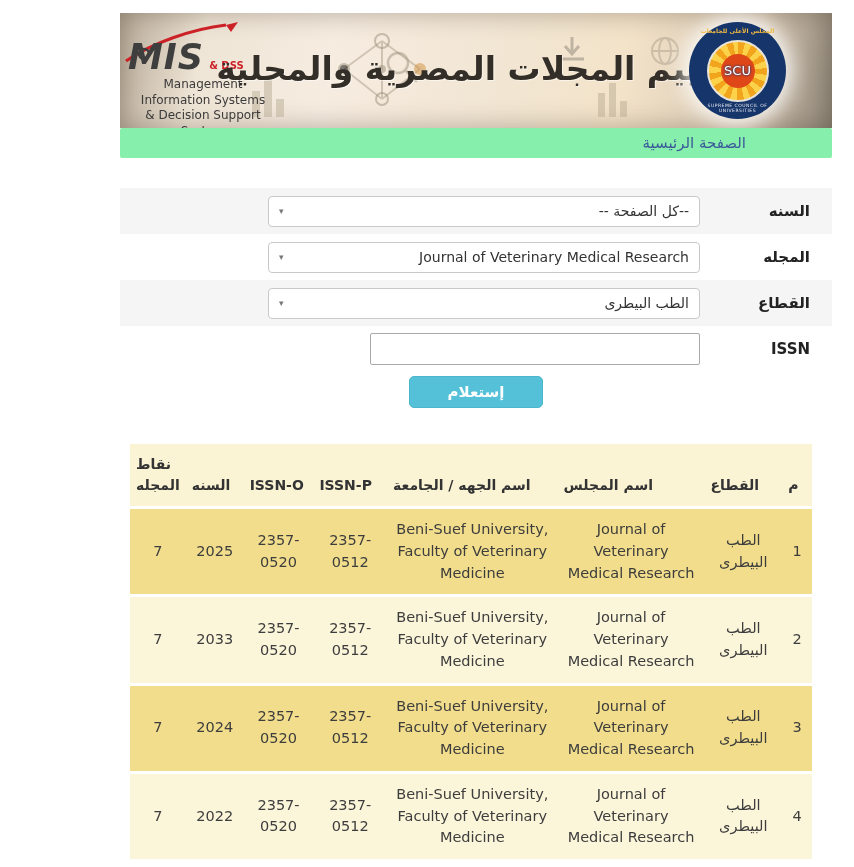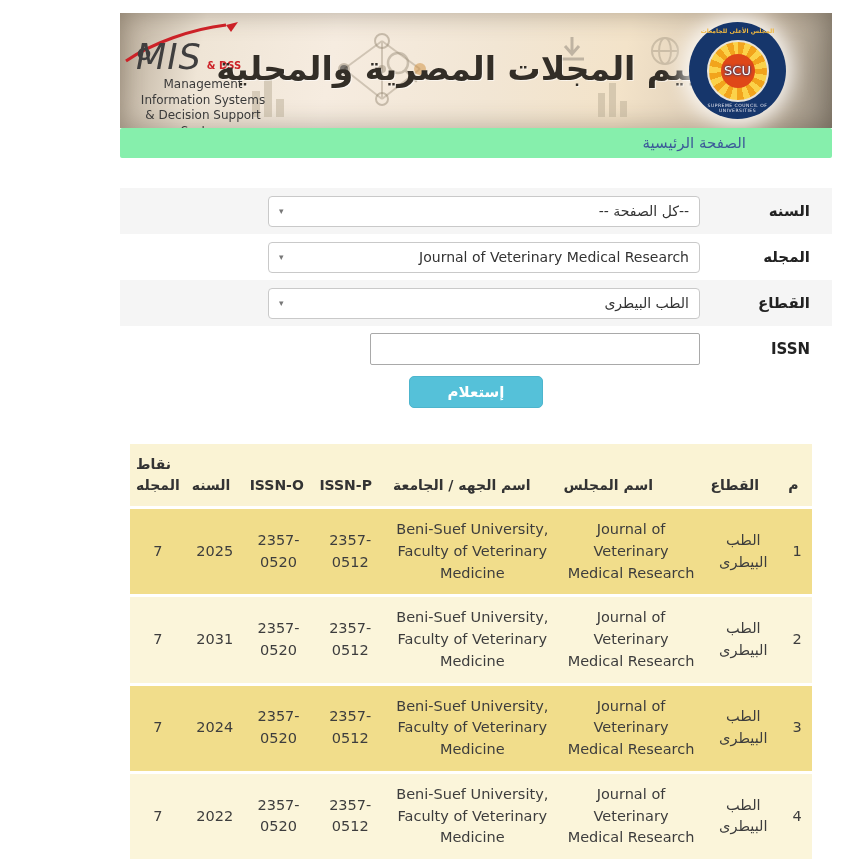--- a/index.html
+++ b/index.html
@@ -19,21 +19,21 @@
   }
   .banner-decor { position:absolute; inset:0; }
   .banner-title {
     position: absolute; left: 50%; top: 36px; transform: translateX(-50%);
     font-size: 33px; font-weight: 700; color: #332e27; white-space: nowrap;
     direction: rtl; text-shadow: 1px 1px 0 rgba(255,255,255,.55);
   }
   
   .mis-logo { position: absolute; left: 8px; top: 24px; width: 175px; }
   .mis-line { position: relative; white-space: nowrap; }
-  .mis-main { font-size: 35px; font-weight: 400; font-style: italic; color: #3f3e3e; letter-spacing: 1px; margin-left: 8px; }
+  .mis-main { font-size: 35px; font-weight: 700; font-style: italic; color: #3f3e3e; letter-spacing: 1px; }
   .mis-suffix { font-size: 10px; font-weight: 700; color: #cc2127; }
   .mis-swoosh { position: absolute; left: -6px; top: -16px; width: 120px; height: 42px; }
   .mis-tagline { font-size: 12px; color: #3a3a3a; text-align: center; width: 150px; line-height: 1.3; }
   
   .scu-logo {
     position: absolute; right: 46px; top: 9px; width: 97px; height: 97px; border-radius: 50%;
     background: #16366b; box-shadow: 0 0 20px 6px rgba(255,255,255,.85);
     display: flex; align-items: center; justify-content: center;
   }
   .scu-arc-top { position: absolute; top: 5px; left: 0; right: 0; text-align: center;
@@ -233,21 +233,21 @@
           <td>2025</td>
           <td>7</td>
         </tr>
         <tr class="even">
           <td>2</td>
           <td>الطب البيطرى</td>
           <td>Journal of Veterinary Medical Research</td>
           <td>Beni-Suef University, Faculty of Veterinary Medicine</td>
           <td>2357-0512</td>
           <td>2357-0520</td>
-          <td>2031</td>
+          <td>2033</td>
           <td>7</td>
         </tr>
         <tr class="odd">
           <td>3</td>
           <td>الطب البيطرى</td>
           <td>Journal of Veterinary Medical Research</td>
           <td>Beni-Suef University, Faculty of Veterinary Medicine</td>
           <td>2357-0512</td>
           <td>2357-0520</td>
           <td>2024</td>

